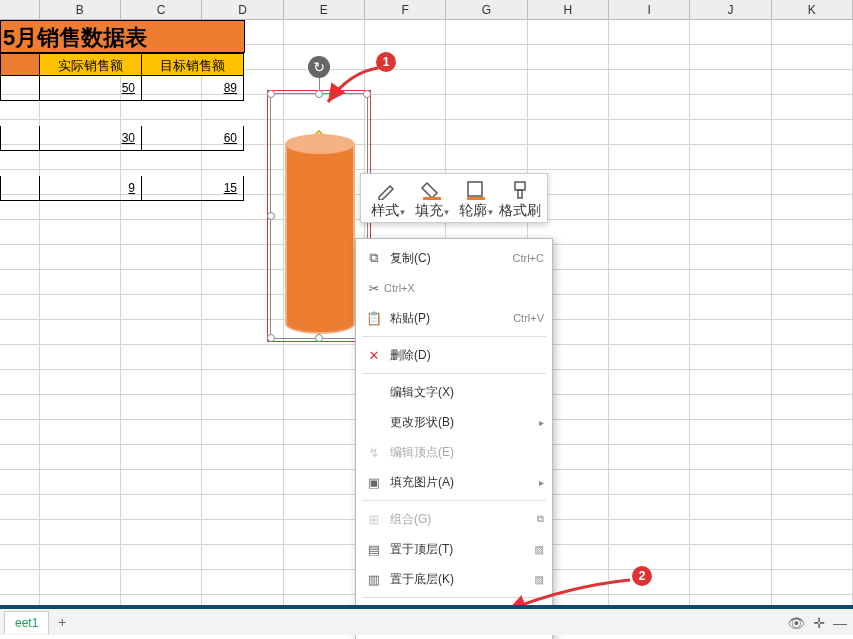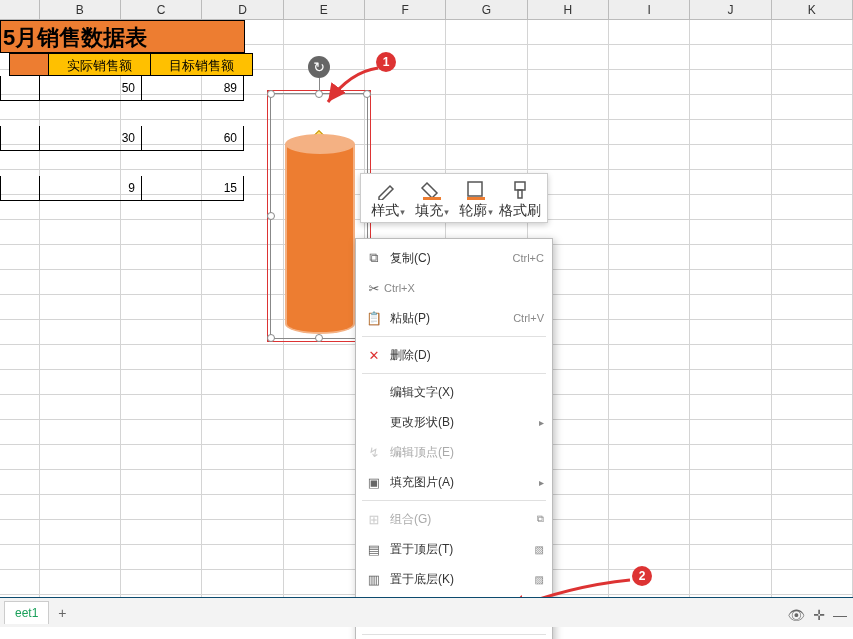--- a/index.html
+++ b/index.html
@@ -63,21 +63,21 @@
     color: #000;
     font-size: 22px;
     font-weight: bold;
     line-height: 33px;
     padding-left: 2px;
     overflow: hidden;
     white-space: nowrap;
   }
   .header-row {
     position: absolute;
-    top: 33px; left: 9px;
+    top: 33px; left: 0;
     display: flex;
   }
   .header-row .hcell0 {
     width: 40px; height: 23px;
     background: #ED7D31;
     border: 1px solid #000;
   }
   .header-row .hcell {
     width: 102px; height: 23px;
     background: #FFC000;
@@ -85,20 +85,21 @@
     border-left: none;
     text-align: center;
     line-height: 23px;
     font-size: 13px;
     font-weight: 500;
   }
   .data-row {
     position: absolute;
     left: 0;
     display: flex;
+    text-decoration: underline;
   }
   .data-row .dcell0 {
     width: 40px; height: 25px;
     border: 1px solid #000;
     border-top: none;
   }
   .data-row .dcell {
     width: 102px; height: 25px;
     border: 1px solid #000;
     border-top: none;
@@ -256,24 +257,24 @@
     text-align: center;
     line-height: 20px;
     font-size: 12px;
     font-weight: bold;
   }
   .arrow-svg { position: absolute; pointer-events: none; }
 
   
   .sheet-tabs {
     position: absolute;
-    left: 0; right: 0; bottom: 12px;
+    left: 0; right: 0; bottom: 4px;
     height: 30px;
     background: #f3f3f3;
-    border-top: 1px solid #0c4a6e;
+    border-top: 4px solid #0c4a6e;
     display: flex;
     align-items: center;
     padding-left: 4px;
   }
   .sheet-tab {
     padding: 4px 10px;
     background: #fff;
     border: 1px solid #ccc;
     border-bottom: none;
     color: #1aa05a;

